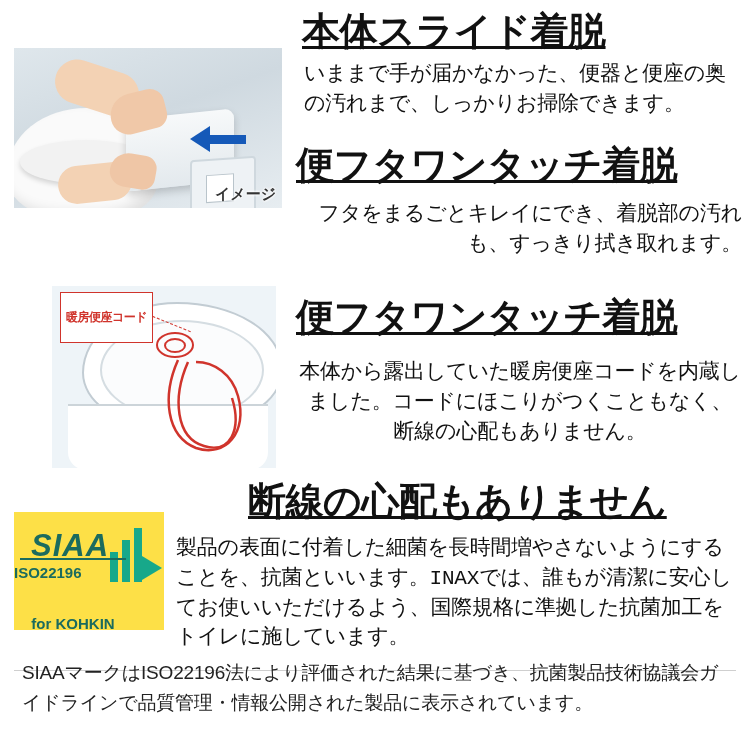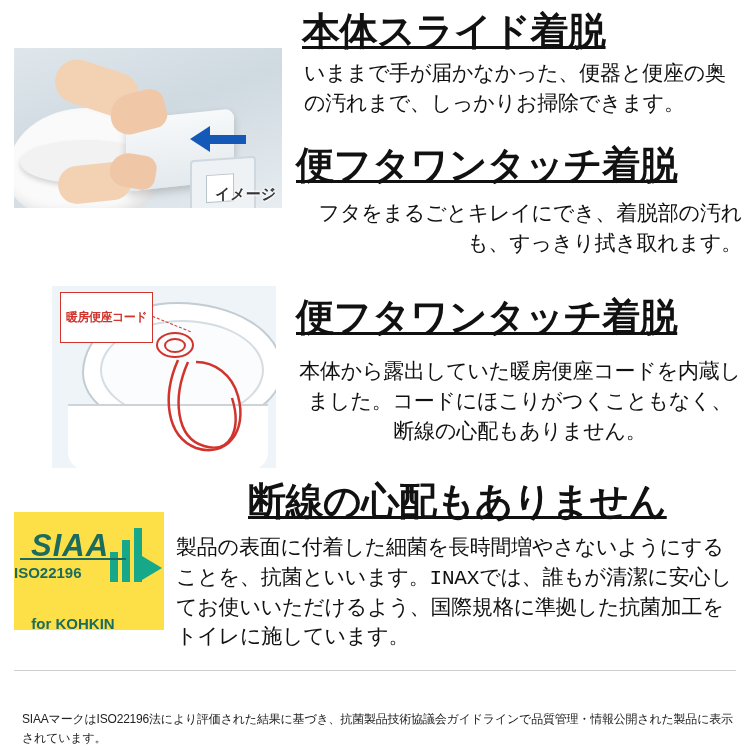--- a/index.html
+++ b/index.html
@@ -172,21 +172,21 @@
   .siaa-bars i:nth-child(3){left:24px;height:54px;}
   .siaa-tri{
     position:absolute;right:2px;top:44px;width:0;height:0;
     border-left:20px solid #17a88a;border-top:12px solid transparent;border-bottom:12px solid transparent;
   }
   .siaa-line{position:absolute;left:6px;top:46px;width:106px;height:2px;background:#1b6b5e;}
 
   
   #rule{position:absolute;left:14px;top:670px;width:722px;height:1px;background:#cfcfcf;}
   #footnote{
-    position:absolute;left:22px;top:710px;width:712px;font-size:12px;
+    position:absolute;left:22px;top:658px;width:712px;font-size:19px;
     line-height:1.6;color:#222;letter-spacing:-0.2px;
   }
 </style>
 </head>
 <body>
 
 <div class="page">
 
   <div id="photo1">
     <div class="ph1-wall"></div>

